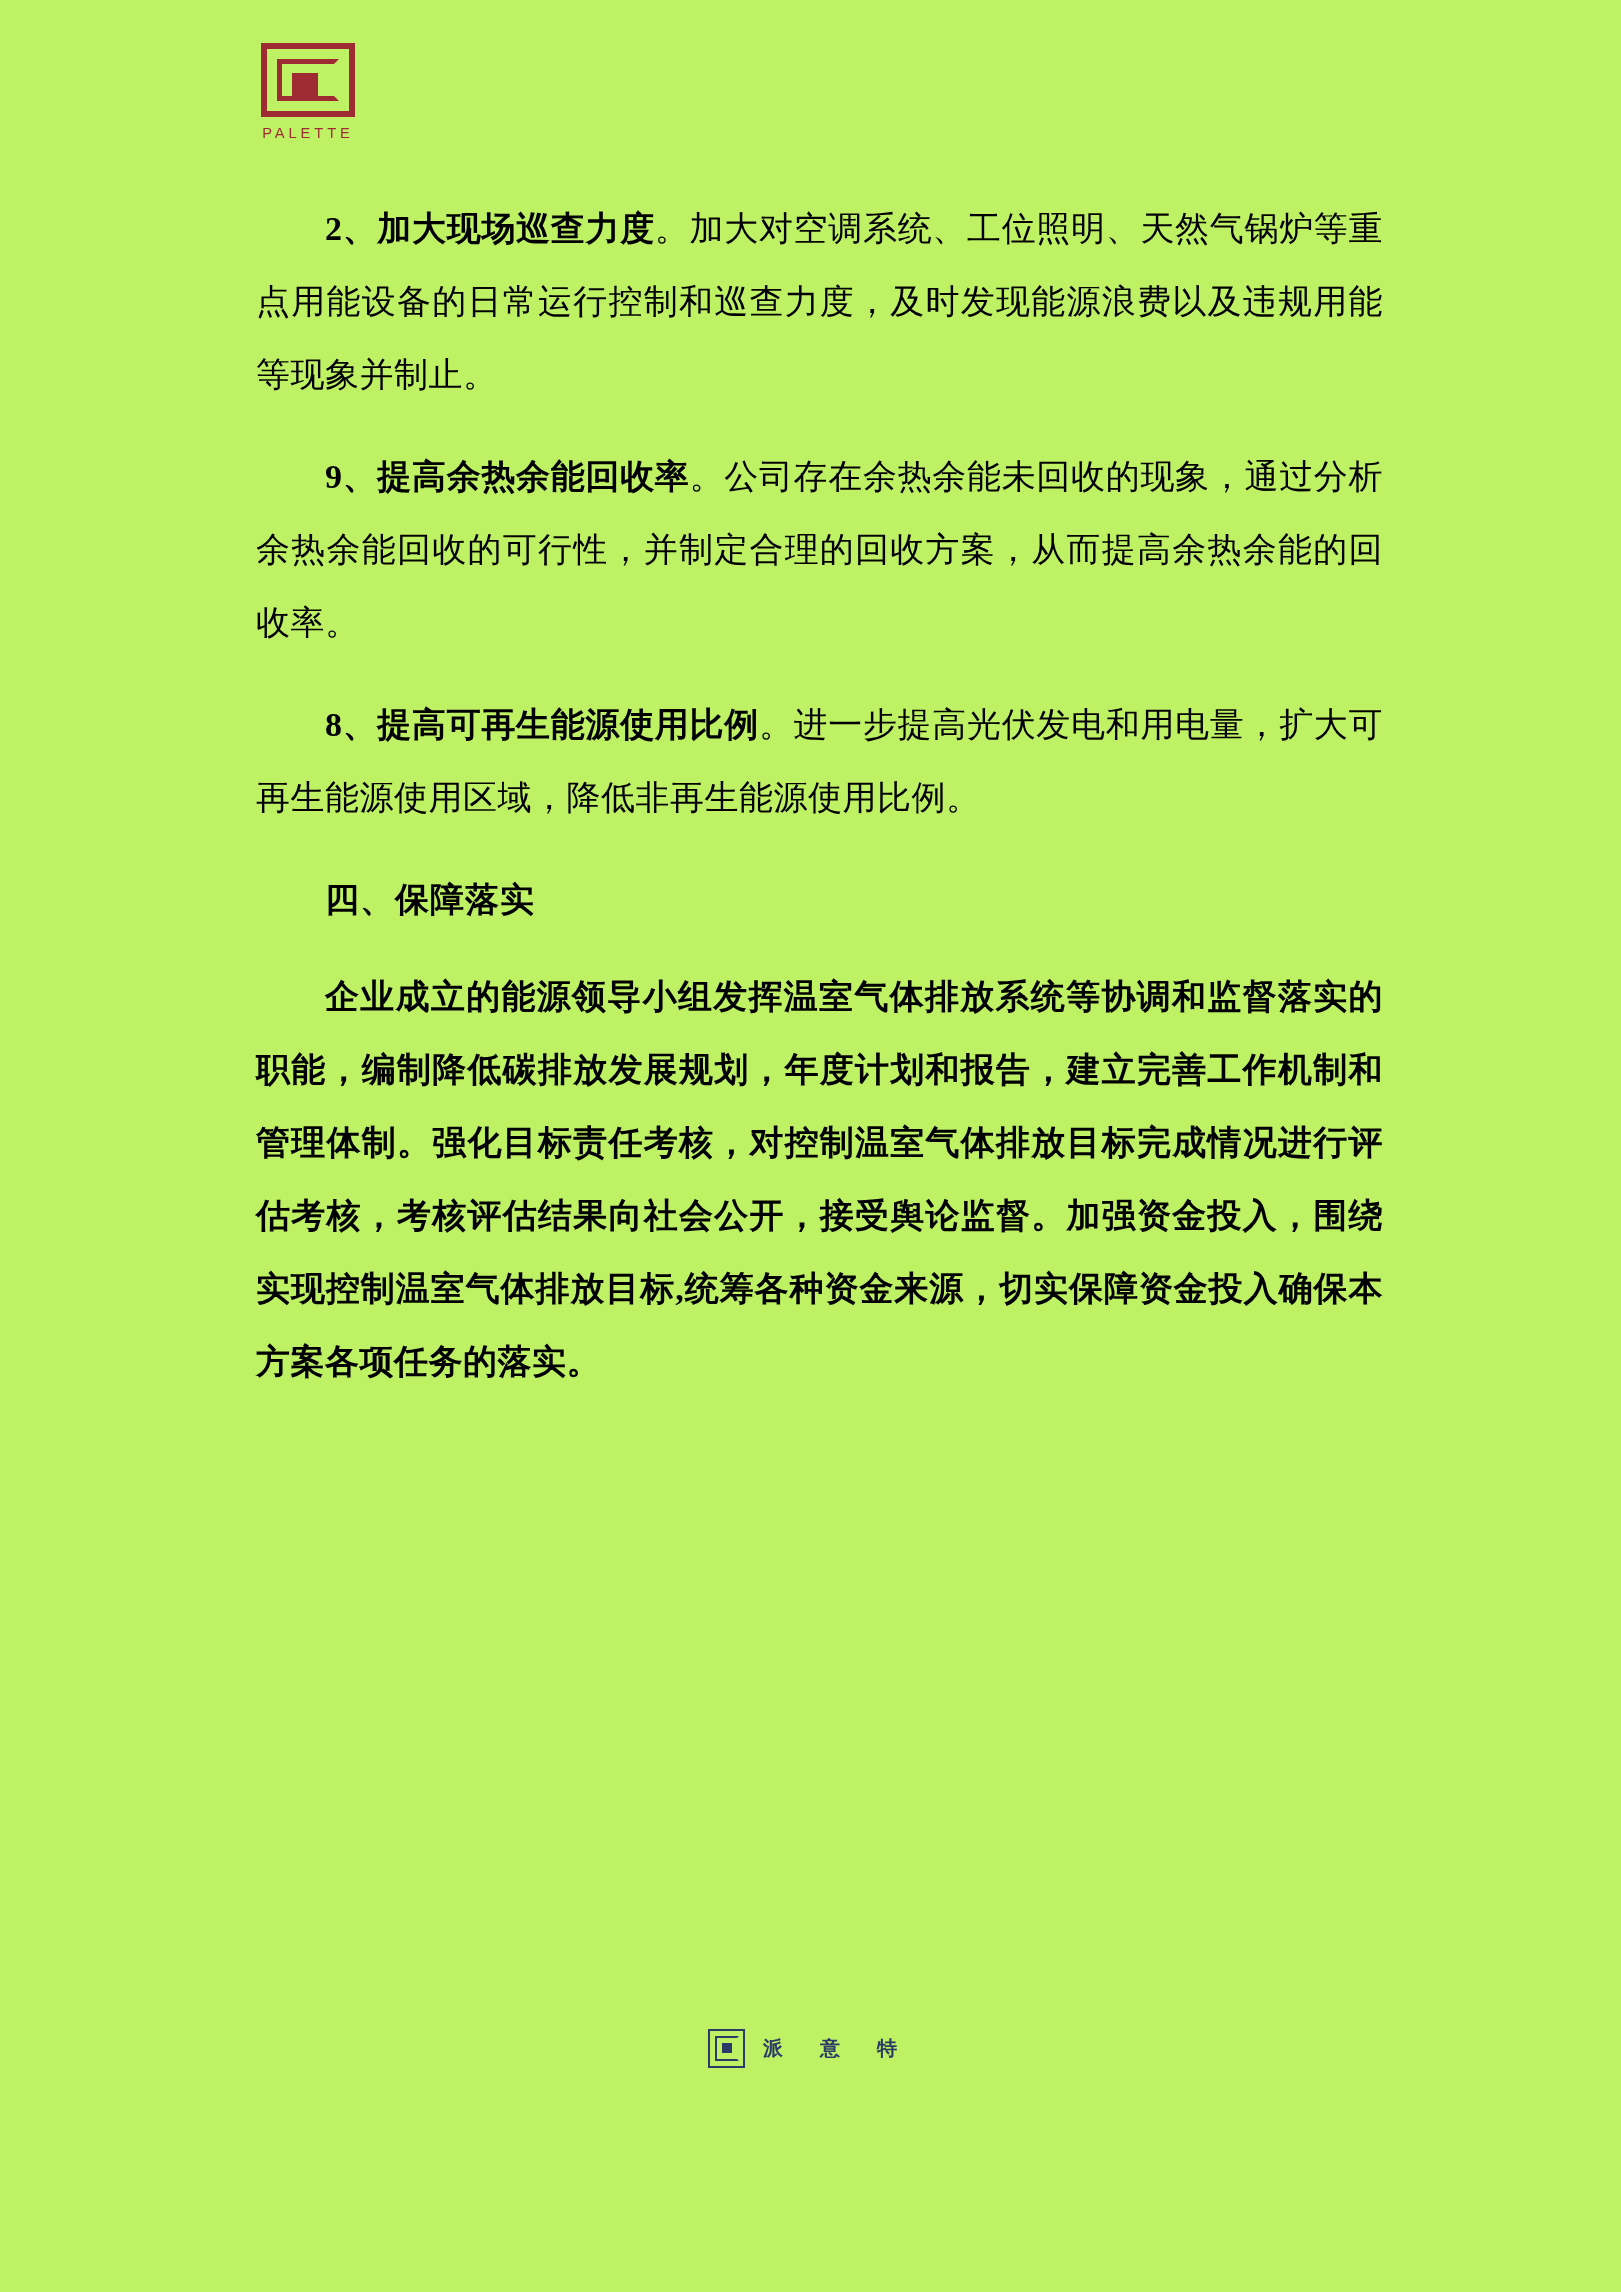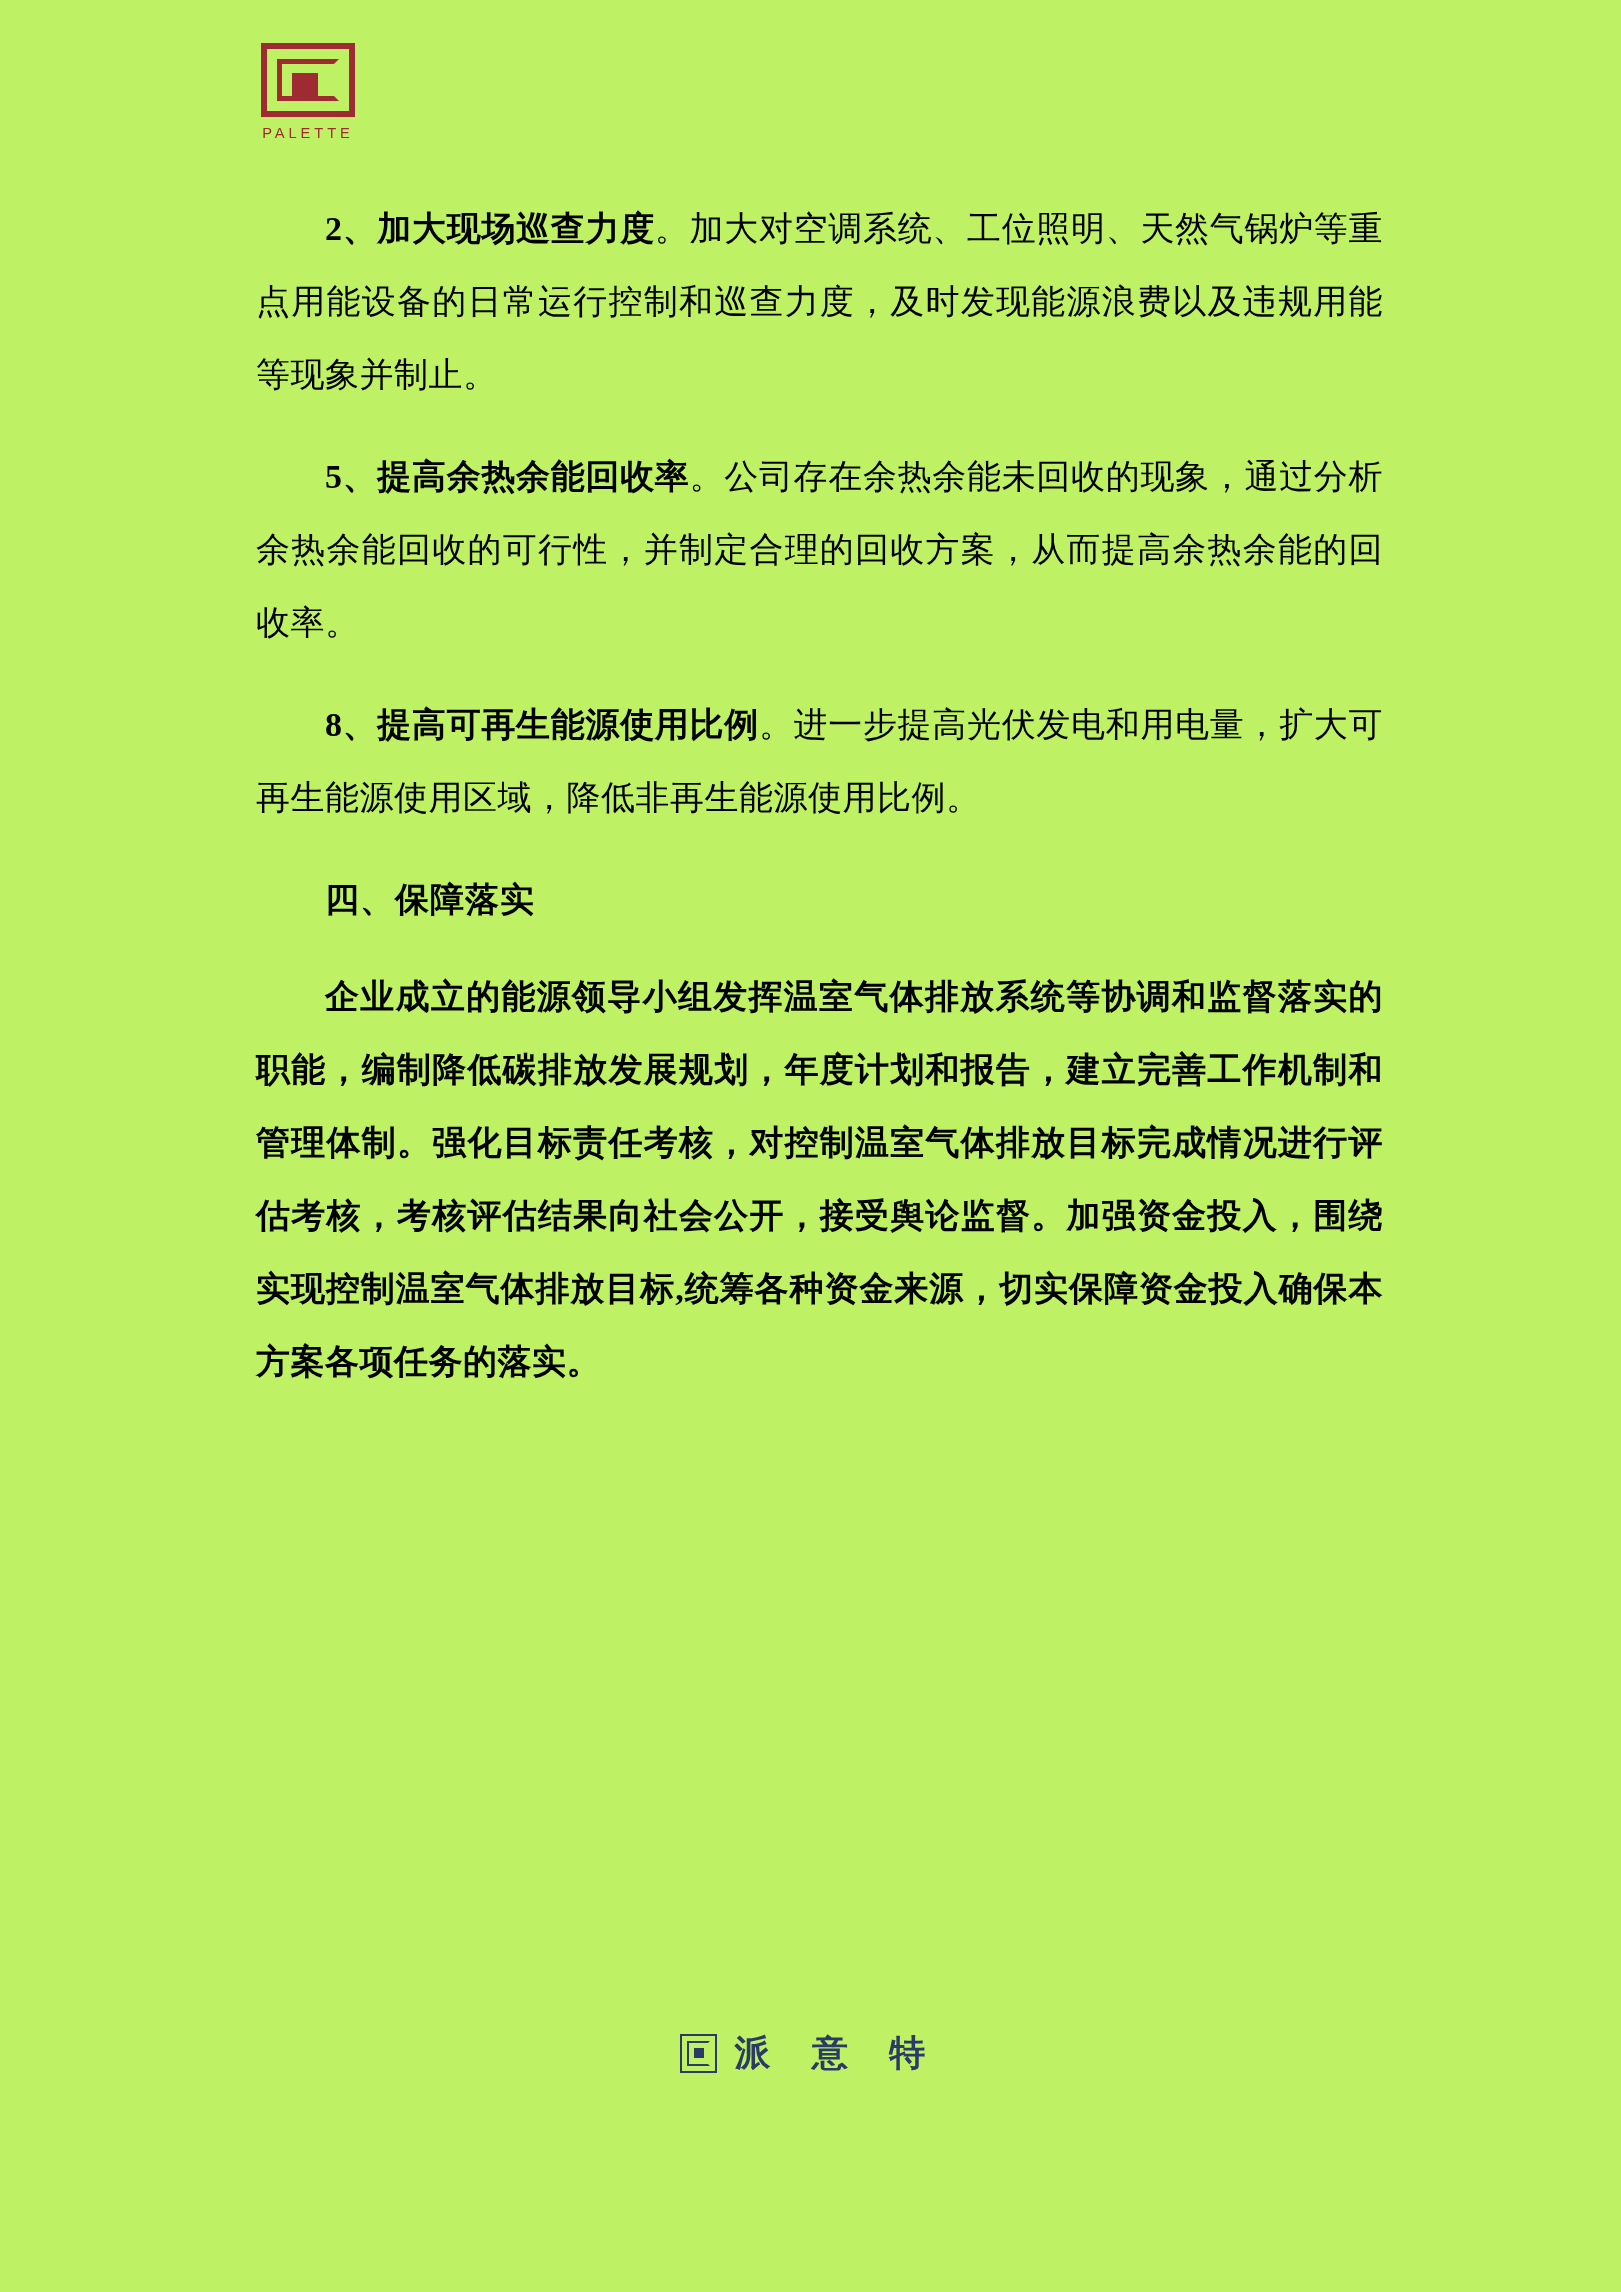--- a/index.html
+++ b/index.html
@@ -124,41 +124,41 @@
     content: "";
     position: absolute;
     left: 11.8px;
     top: 11.8px;
     width: 9.8px;
     height: 9.8px;
     background: #2b3a67;
   }
   .footer-text {
     font-family: "Liberation Sans", sans-serif;
-    font-size: 36px;
+    font-size: 20px;
     font-weight: bold;
     letter-spacing: 15.7px;
     color: #2b3a67;
   }
 </style>
 </head>
 <body>
 
 <div class="page">
 
   <div class="header-logo">
     <div class="logo-mark"></div>
     <div class="logo-word">PALETTE</div>
   </div>
 
   <div class="content">
 
     <p class="para"><span class="lead">2、加大现场巡查力度</span><span>。加大对空调系统、工位照明、天然气锅炉等重点用能设备的日常运行控制和巡查力度，及时发现能源浪费以及违规用能等现象并制止。</span></p>
 
-    <p class="para"><span class="lead">5、提高余热余能回收率</span><span>。公司存在余热余能未回收的现象，通过分析余热余能回收的可行性，并制定合理的回收方案，从而提高余热余能的回收率。</span></p>
+    <p class="para"><span class="lead">9、提高余热余能回收率</span><span>。公司存在余热余能未回收的现象，通过分析余热余能回收的可行性，并制定合理的回收方案，从而提高余热余能的回收率。</span></p>
 
     <p class="para"><span class="lead">8、提高可再生能源使用比例</span><span>。进一步提高光伏发电和用电量，扩大可再生能源使用区域，降低非再生能源使用比例。</span></p>
 
     <h2 class="section-heading">四、保障落实</h2>
 
     <p class="para">企业成立的能源领导小组发挥温室气体排放系统等协调和监督落实的职能，编制降低碳排放发展规划，年度计划和报告，建立完善工作机制和管理体制。强化目标责任考核，对控制温室气体排放目标完成情况进行评估考核，考核评估结果向社会公开，接受舆论监督。加强资金投入，围绕实现控制温室气体排放目标,统筹各种资金来源，切实保障资金投入确保本方案各项任务的落实。</p>
 
   </div>
 
   <div class="footer">

